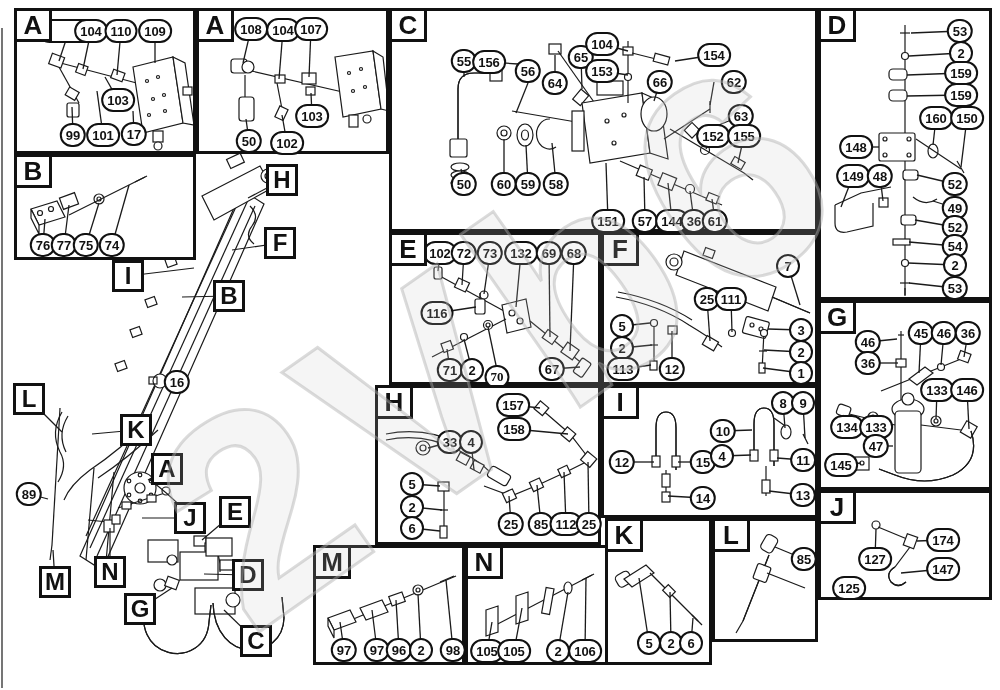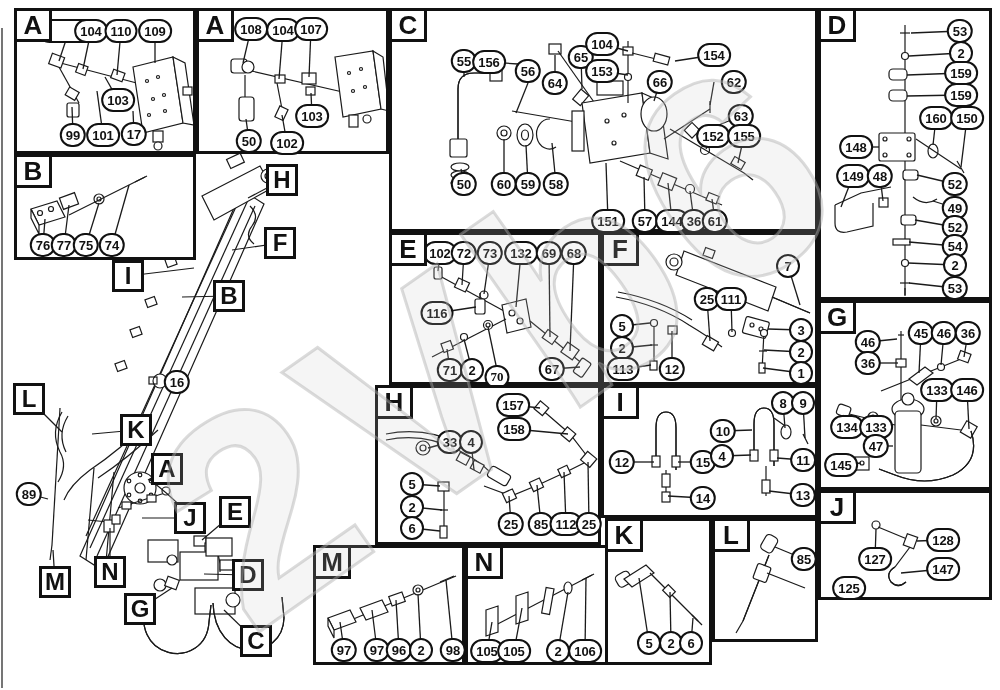--- a/index.html
+++ b/index.html
@@ -631,21 +631,21 @@
       <line x1="89" y1="54" x2="74" y2="74"></line>
       <path d="M74,74 Q64,80 70,89 Q77,96 85,89" stroke-width="5"></path>
       <path d="M74,74 Q64,80 70,89 Q77,96 85,89" stroke="#fff" stroke-width="2.2"></path>
     </svg>
   <div class="plabel">J</div>
       <svg class="leads" width="168" height="104">
         <line x1="122" y1="47" x2="96" y2="48" stroke="#1a1a1a" stroke-width="1.3"></line>
         <line x1="54" y1="66" x2="55" y2="36" stroke="#1a1a1a" stroke-width="1.3"></line>
         <line x1="122" y1="76" x2="80" y2="80" stroke="#1a1a1a" stroke-width="1.3"></line>
       </svg>
-      <div class="co" style="left: 122px; top: 47px;">128</div>
+      <div class="co" style="left: 122px; top: 47px;">174</div>
       <div class="co" style="left: 54px; top: 66px;">127</div>
       <div class="co" style="left: 122px; top: 76px;">147</div>
     </div>
 
   <div class="panel" style="left: 605px; top: 518px; width: 107px; height: 147px;">
     <svg class="draw s" width="101" height="141">
       <rect class="f" x="8" y="52" width="15" height="13" rx="4" transform="rotate(-30 15 58)"></rect>
       <path class="f" d="M16,58 L38,44 L46,52 L24,66 Z"></path>
       <line x1="42" y1="52" x2="90" y2="100" stroke-width="2"></line>
       <rect class="f" x="56" y="66" width="10" height="8" transform="rotate(45 61 70)"></rect>

